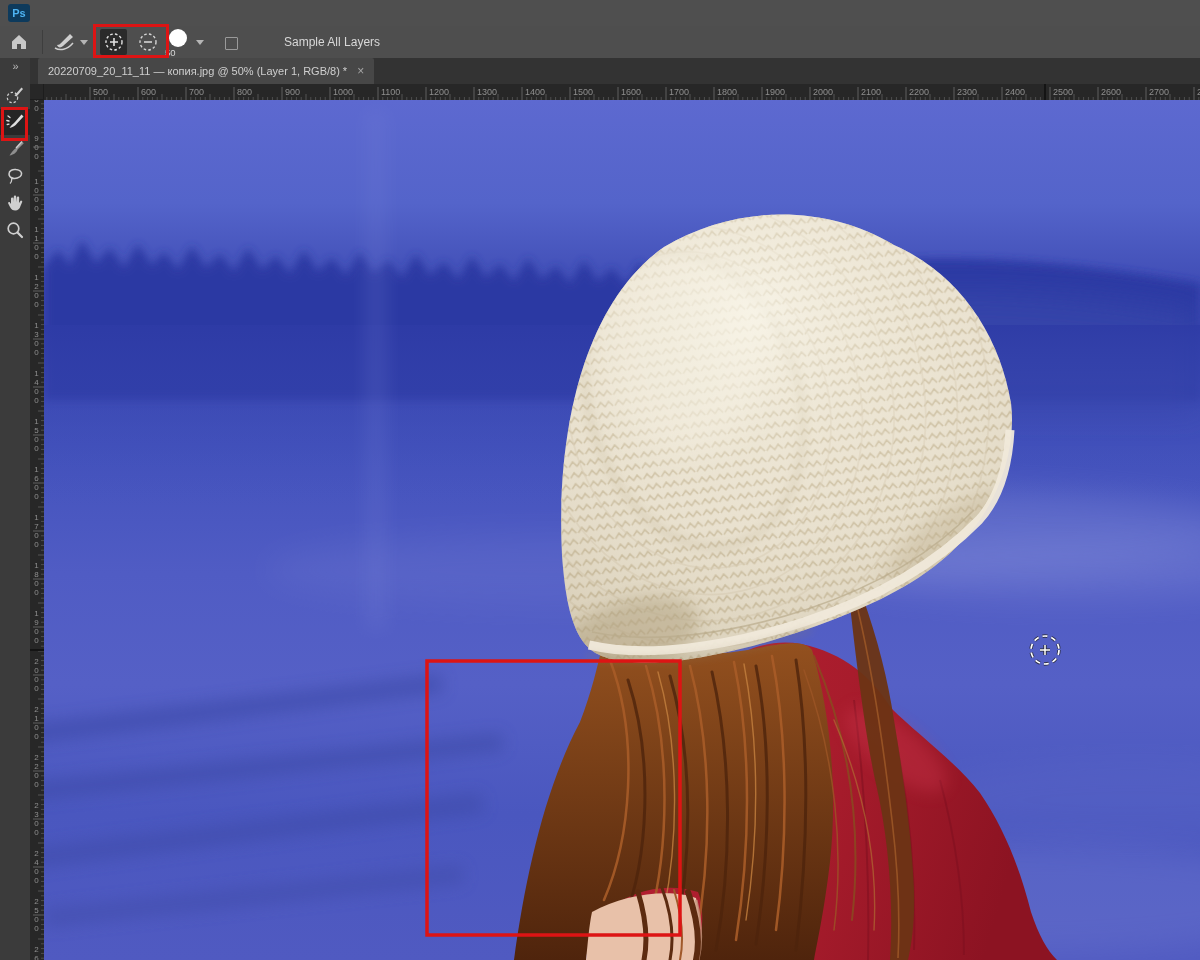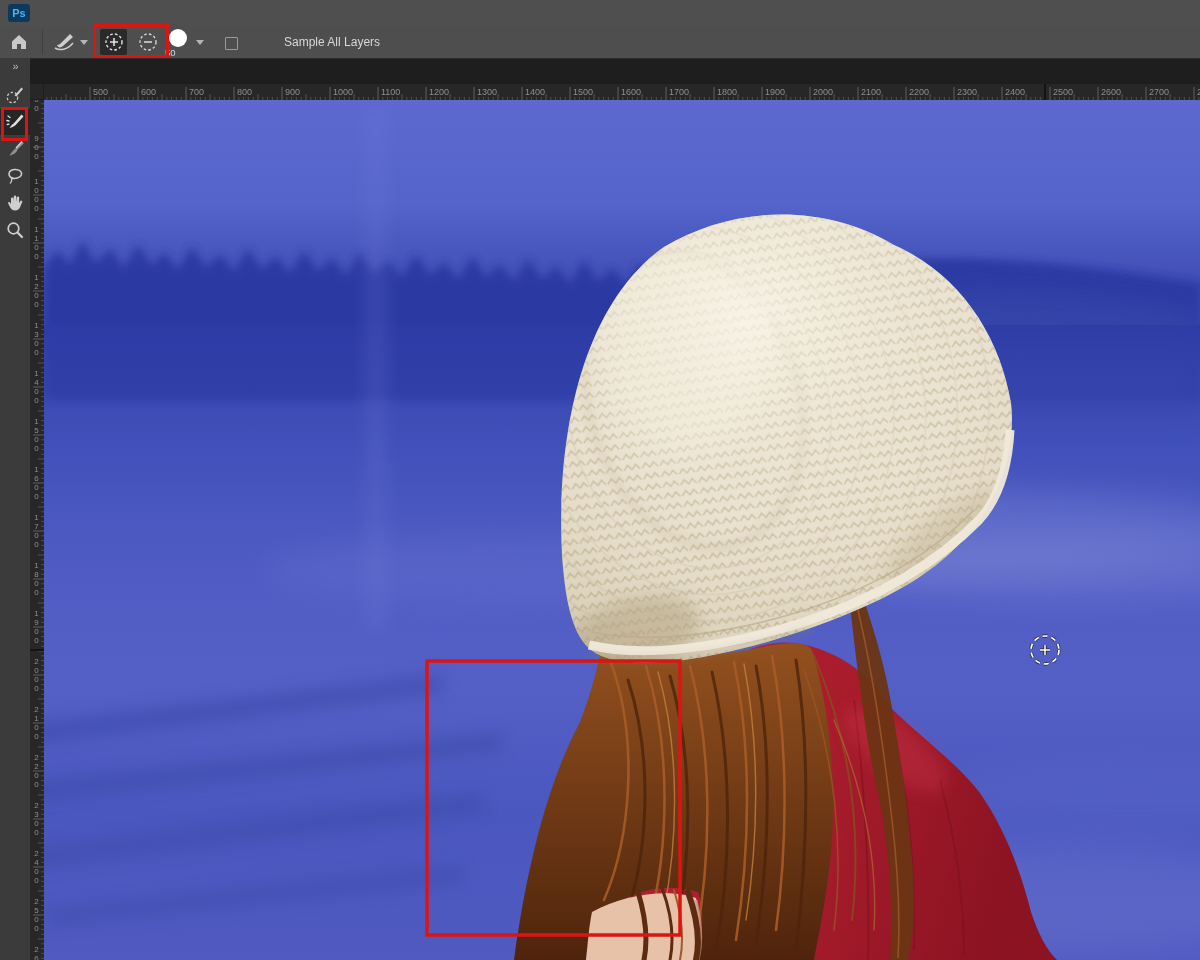--- a/index.html
+++ b/index.html
@@ -92,20 +92,26 @@
     </div>
 
     <div class="brush-preview"></div>
     <div class="brush-size">50</div>
     <div class="chev" style="left:196px;top:14px"></div>
 
     <div class="checkbox"></div>
     <div class="checkbox-label">Sample All Layers</div>
   </div>
 
+  <div class="tabbar">
+    <div class="doc-tab">
+      <span class="title">20220709_20_11_11 — копия.jpg @ 50% (Layer 1, RGB/8) *</span>
+      <span class="close">×</span>
+    </div>
+  </div>
 
   <div class="toolbar">
     <div class="tb-expand">»</div>
 
     <div class="tool" style="top:24px">
       <svg width="22" height="22" viewBox="0 0 22 22">
         <circle cx="8.5" cy="13.5" r="5.2" fill="none" stroke="#cfcfcf" stroke-width="1.2" stroke-dasharray="2.4 2"></circle>
         <path d="M10.5,11.5 L17.5,3.5 L19,5 L12.5,12.5 Z" fill="#cfcfcf"></path>
       </svg>
     </div>

